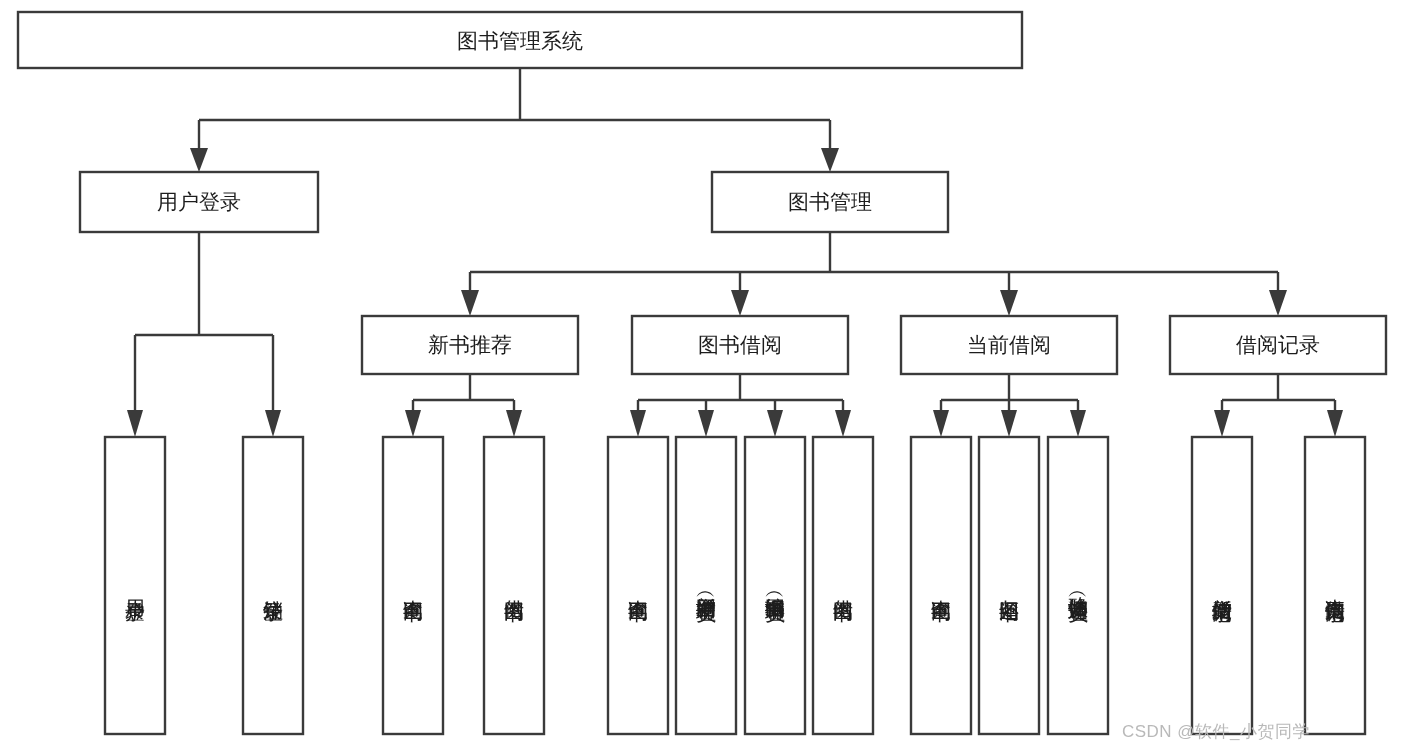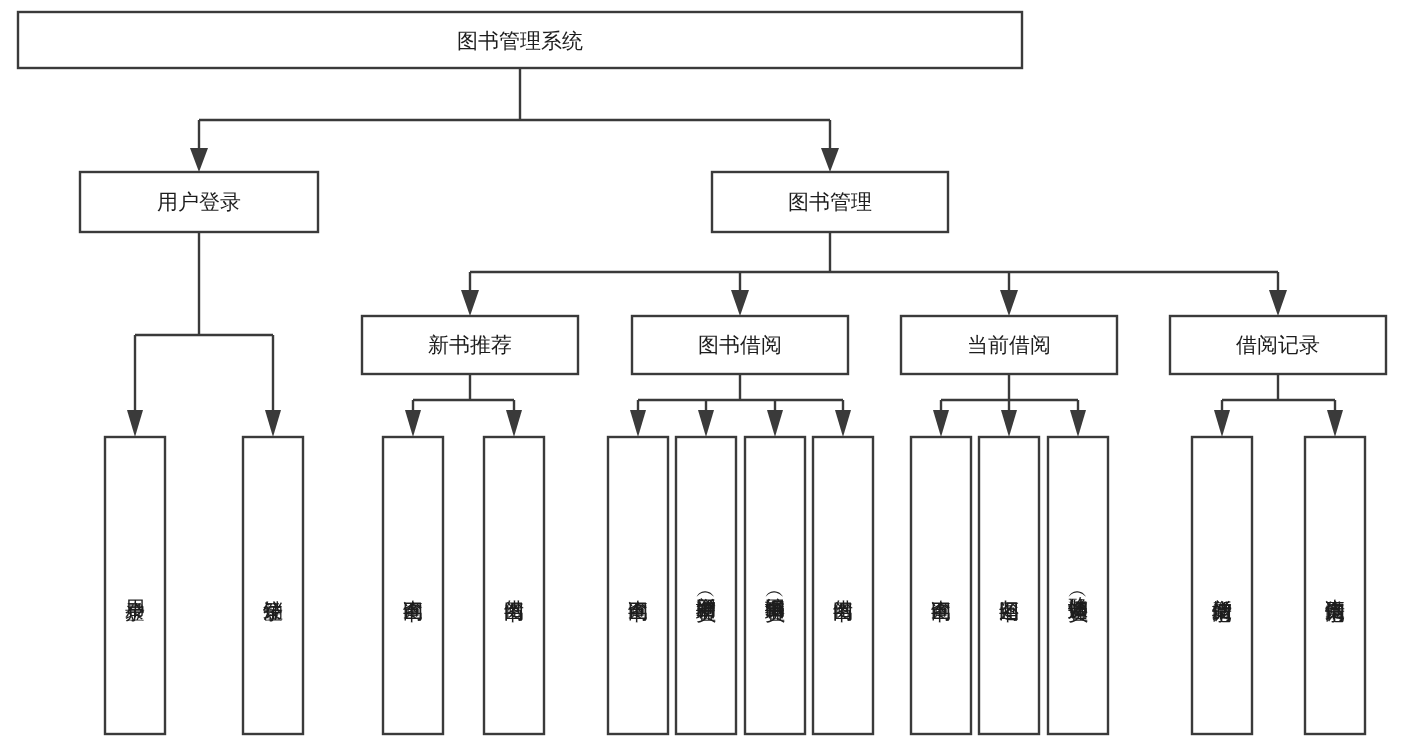--- a/index.html
+++ b/index.html
@@ -197,13 +197,14 @@
   <div class="node-label-v" style="left:745px; top:437px; width:60px; height:297px;">编辑图书（管理员）</div>
   <div class="node-label-v" style="left:813px; top:437px; width:60px; height:297px;">借阅图书</div>
 
   <div class="node-label-v" style="left:911px; top:437px; width:60px; height:297px;">查询图书</div>
   <div class="node-label-v" style="left:979px; top:437px; width:60px; height:297px;">归还图书</div>
   <div class="node-label-v" style="left:1048px; top:437px; width:60px; height:297px;">确认归还（管理员）</div>
 
   <div class="node-label-v" style="left:1192px; top:437px; width:60px; height:297px;">新增借阅记录</div>
   <div class="node-label-v" style="left:1305px; top:437px; width:60px; height:297px;">查询借阅记录</div>
 
+  <div class="watermark">CSDN @软件_小贺同学</div>
 </div>
 
 </body></html>

